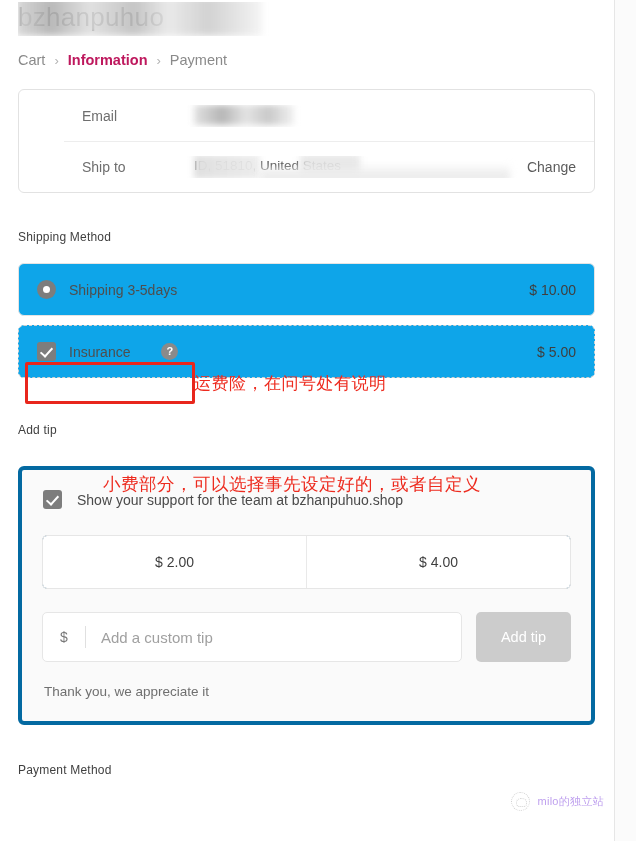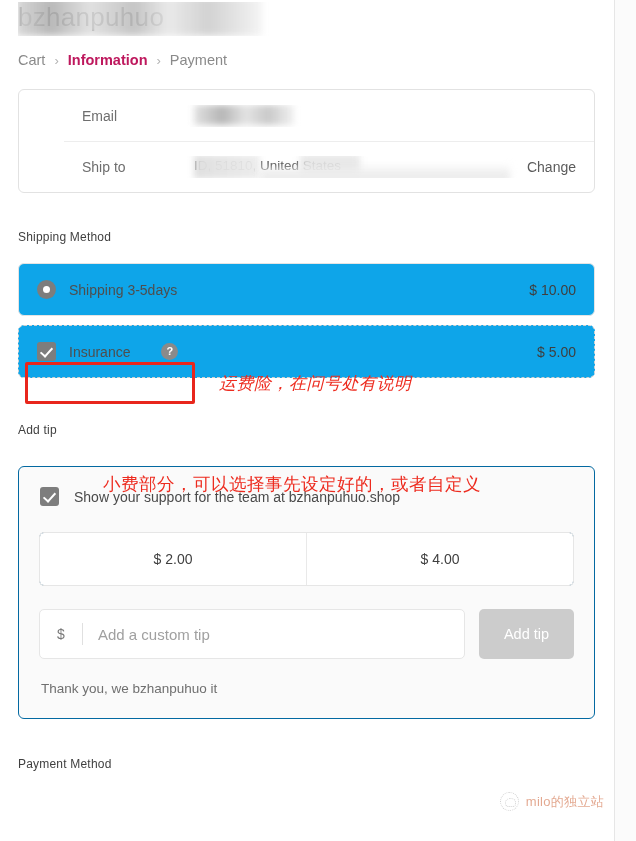--- a/index.html
+++ b/index.html
@@ -248,32 +248,32 @@
     border-radius: 2px;
     pointer-events: none;
   }
   .annot-text {
     position: absolute;
     color: #ed2b1f;
     font-size: 17px;
     letter-spacing: .5px;
     white-space: nowrap;
   }
-  .annot-insurance { left: 219px; top: 372px; font-style: italic; }
+  .annot-insurance { left: 194px; top: 372px; }
   .annot-tip { left: 103px; top: 472px; font-size: 17.5px; }
 
   
   .tip-heading-row {
     margin-top: 42px;
     position: relative;
     height: 24px;
   }
   .tip-card {
     margin-top: 22px;
-    border: 1px solid #0369a1;
+    border: 4px solid #0369a1;
     border-radius: 6px;
     background: #fafafa;
     padding: 20px 20px 22px 20px;
   }
   .tip-support-row {
     display: flex;
     align-items: center;
     gap: 15px;
     padding-left: 1px;
   }
@@ -374,22 +374,22 @@
   }
   .watermark .wm-logo::after {
     content: "";
     position: absolute;
     left: 4px; top: 5px;
     width: 9px; height: 7px;
     border: 1px dotted #9a9a9a;
     border-radius: 50% 50% 40% 40%;
   }
   .watermark .wm-text {
-    font-size: 13px;
-    color: #c2410c;
+    font-size: 11px;
+    color: #6d28d9;
     letter-spacing: .3px;
   }
 </style>
 </head>
 <body>
 
 <div class="page">
 
   <div class="right-gutter"></div>
 
@@ -463,21 +463,21 @@
 
       <div class="tip-custom-row">
         <div class="tip-input">
           <span class="currency">$</span>
           <span class="divider"></span>
           <span class="placeholder">Add a custom tip</span>
         </div>
         <button class="add-tip-btn">Add tip</button>
       </div>
 
-      <div class="tip-thanks">Thank you, we bzhanpuhuo it</div>
+      <div class="tip-thanks">Thank you, we appreciate it</div>
     </div>
 
     <div class="section-title payment-heading">Payment Method</div>
 
   </div>
 
   <div class="annot-box"></div>
   <div class="annot-text annot-insurance">运费险，在问号处有说明</div>
   <div class="annot-text annot-tip">小费部分，可以选择事先设定好的，或者自定义</div>
 

